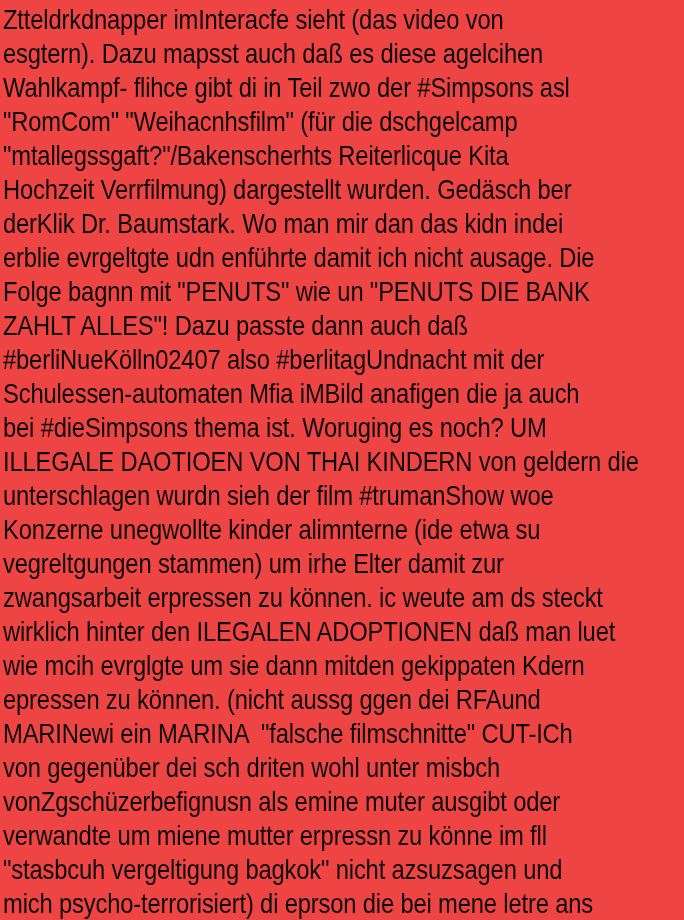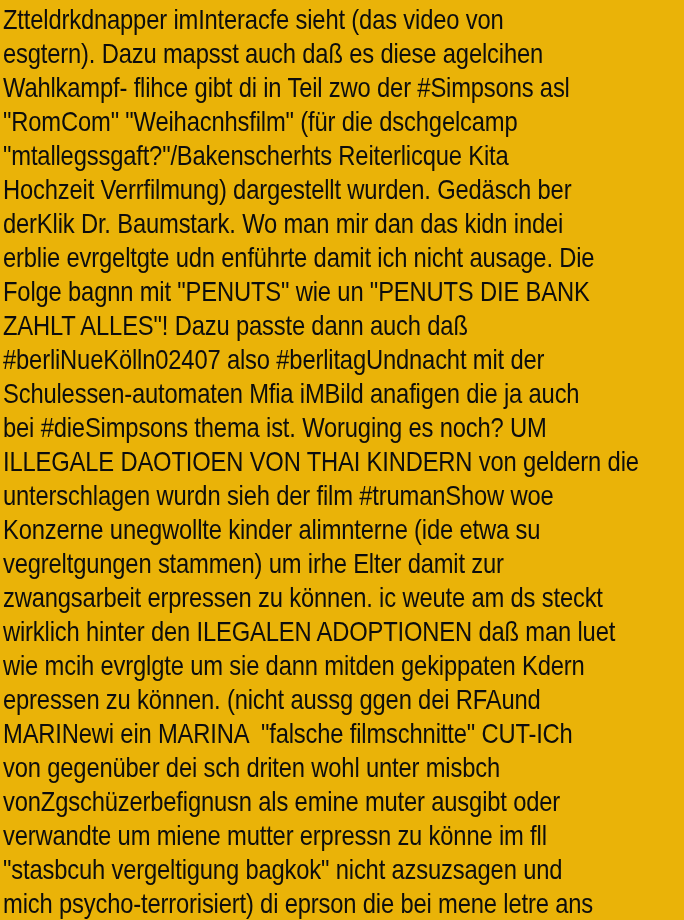--- a/index.html
+++ b/index.html
@@ -28,21 +28,21 @@
     color: #0d0d0d;
   }
   .text-line {
     white-space: pre;             
     height: 34px;
   }
 </style>
 </head>
 <body>
 
-<div class="page" style="background: #eab308;">
+<div class="page" style="background: #ef4444;">
   <div class="text-block" style="color: rgb(13, 13, 13);">
       <div class="text-line">Ztteldrkdnapper imInteracfe sieht (das video von</div>
       <div class="text-line">esgtern). Dazu mapsst auch daß es diese agelcihen</div>
       <div class="text-line">Wahlkampf- flihce gibt di in Teil zwo der #Simpsons asl</div>
       <div class="text-line">"RomCom" "Weihacnhsfilm" (für die dschgelcamp</div>
       <div class="text-line">"mtallegssgaft?"/Bakenscherhts Reiterlicque Kita</div>
       <div class="text-line">Hochzeit Verrfilmung) dargestellt wurden. Gedäsch ber</div>
       <div class="text-line">derKlik Dr. Baumstark. Wo man mir dan das kidn indei</div>
       <div class="text-line">erblie evrgeltgte udn enführte damit ich nicht ausage. Die</div>
       <div class="text-line">Folge bagnn mit "PENUTS" wie un "PENUTS DIE BANK</div>

